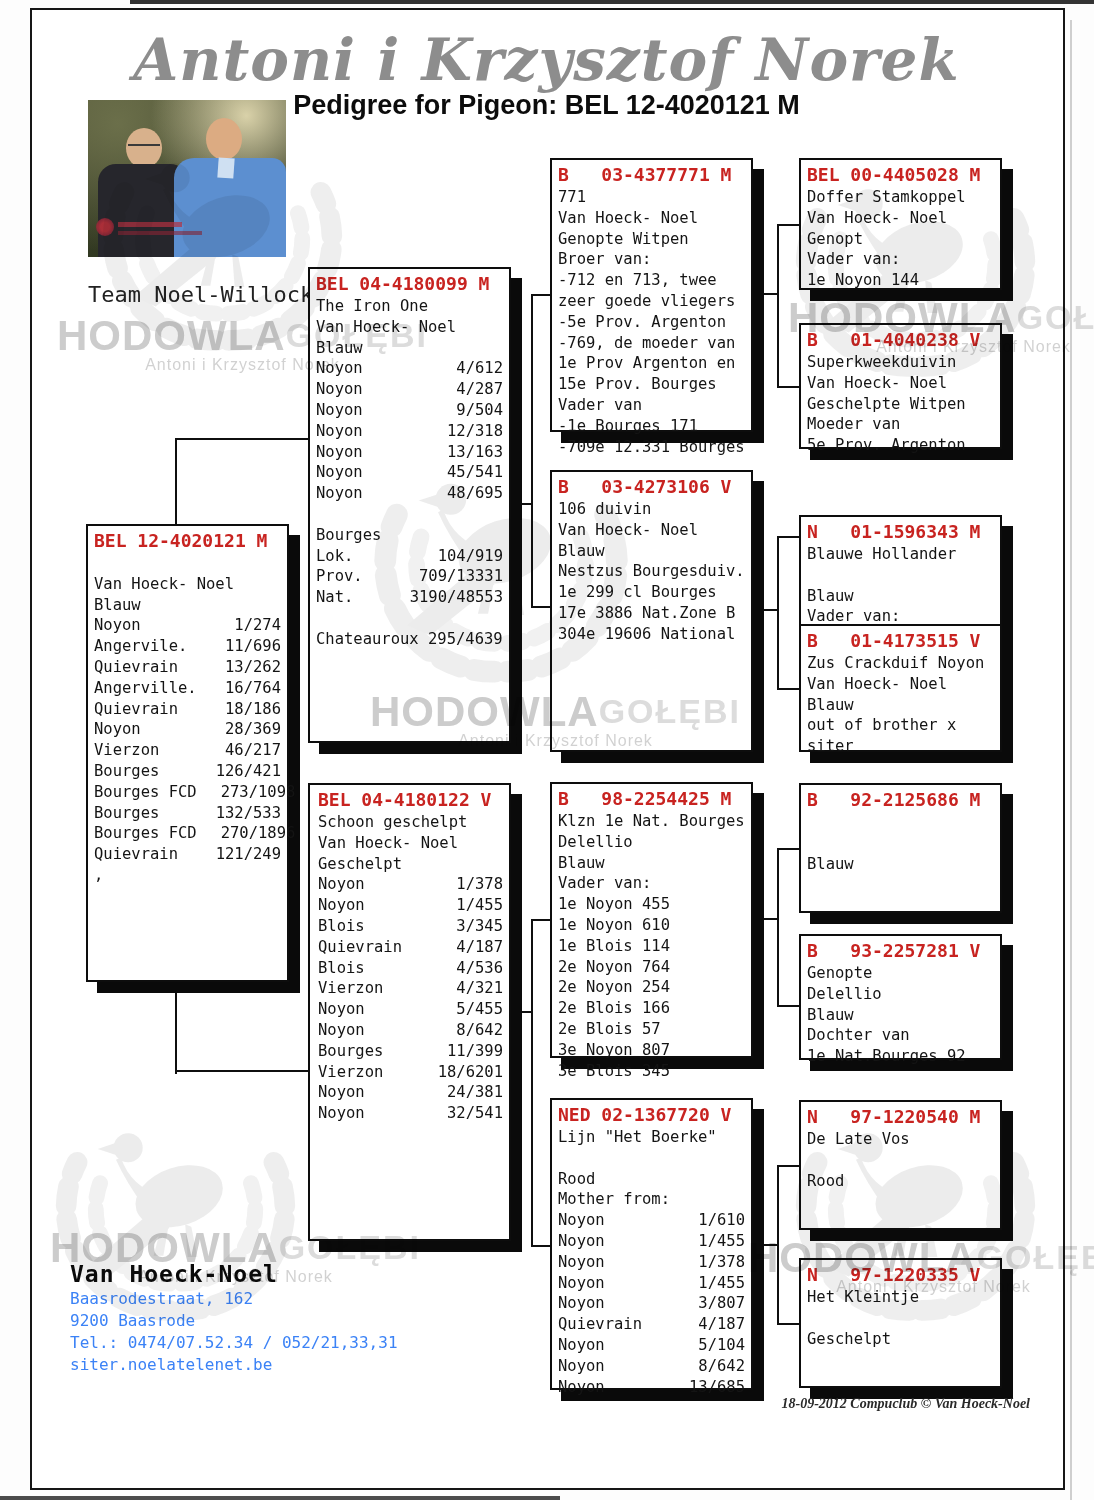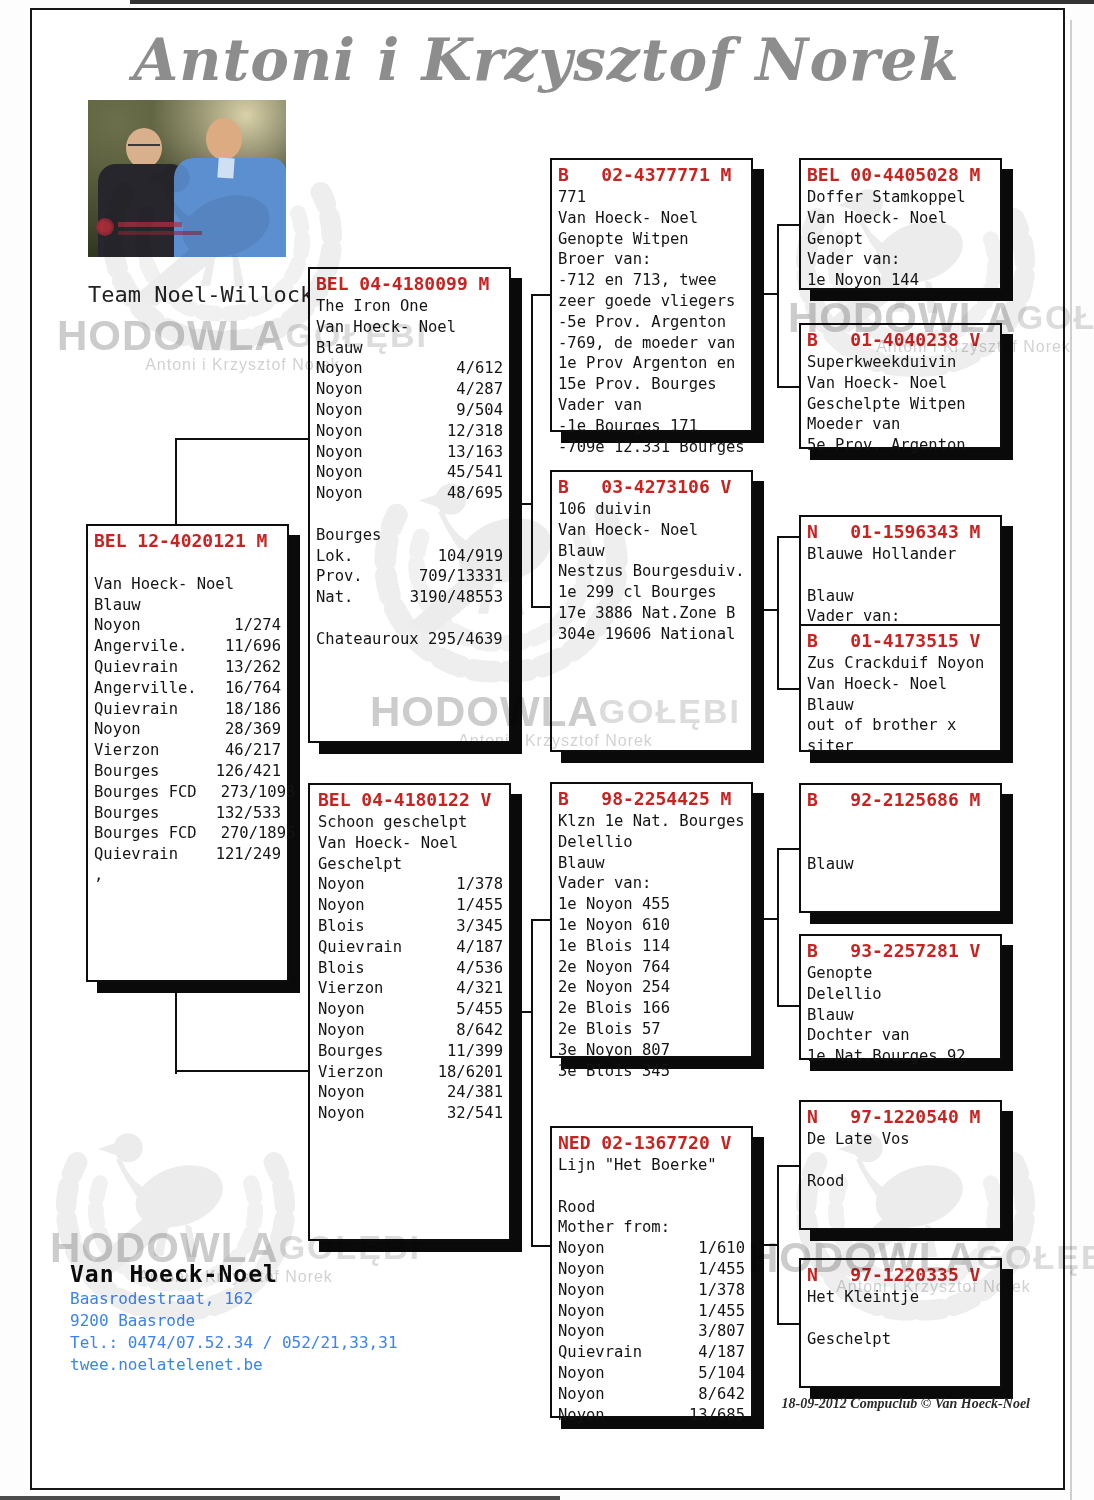--- a/index.html
+++ b/index.html
@@ -45,21 +45,21 @@
   .bhead{font-weight:bold;font-size:18px;line-height:24px;color:#c82320;white-space:pre;letter-spacing:0px;}
   .bline{font-size:15.5px;line-height:20.8px;white-space:pre;}
   .bline.pair{display:flex;justify-content:space-between;white-space:pre;gap:24px;}
 
   #box-subject{left:86px;top:524px;width:203px;height:458px;}
   #box-father{left:308px;top:267px;width:203px;height:476px;}
   #box-mother{left:308px;top:783px;width:203px;height:458px;padding-left:8px;}
   #box-b02{left:550px;top:158px;width:203px;height:274px;}
   #box-b03{left:550px;top:470px;width:203px;height:282px;}
   #box-b98{left:550px;top:782px;width:203px;height:276px;}
-  #box-ned{left:550px;top:1098px;width:203px;height:292px;margin-top:28px;}
+  #box-ned{left:550px;top:1098px;width:203px;height:292px;}
   #box-bel00{left:799px;top:158px;width:203px;height:132px;}
   #box-b01404{left:799px;top:323px;width:203px;height:126px;}
   #box-n01{left:799px;top:471px;width:203px;height:130px;margin-top:44px;}
   #box-b01417{left:799px;top:624px;width:203px;height:128px;}
   #box-b92{left:799px;top:783px;width:203px;height:130px;}
   #box-b93{left:799px;top:934px;width:203px;height:126px;}
   #box-n97540{left:799px;top:1100px;width:203px;height:130px;}
   #box-n97335{left:799px;top:1258px;width:203px;height:130px;}
 
   
@@ -108,20 +108,21 @@
   </svg>
 
   <div class="artifact" style="left:130px;top:0;width:964px;height:4px;opacity:.85;"></div>
   <div class="artifact" style="left:0;top:1496px;width:560px;height:4px;opacity:.75;"></div>
   <div class="paper-edge" style="left:1070px;top:20px;width:2px;height:1480px;"></div>
 
   <div class="frame"></div>
 
   <div class="title-wrap">
     <div class="main-title">Antoni i Krzysztof Norek</div>
+    <div class="sub-title">Pedigree for Pigeon: BEL 12-4020121 M</div>
   </div>
 
   <div class="photo">
     <div class="head head-left"></div>
     <div class="glasses"></div>
     <div class="body-left"></div>
     <div class="head head-right"></div>
     <div class="body-right"></div>
     <div class="collar"></div>
     <div class="photo-logo-dot"></div>
@@ -215,21 +216,21 @@
       <div class="bline pair"><span>Blois</span><span>4/536</span></div>
       <div class="bline pair"><span>Vierzon</span><span>4/321</span></div>
       <div class="bline pair"><span>Noyon</span><span>5/455</span></div>
       <div class="bline pair"><span>Noyon</span><span>8/642</span></div>
       <div class="bline pair"><span>Bourges</span><span>11/399</span></div>
       <div class="bline pair"><span>Vierzon</span><span>18/6201</span></div>
       <div class="bline pair"><span>Noyon</span><span>24/381</span></div>
       <div class="bline pair"><span>Noyon</span><span>32/541</span></div>
     </div>
   <div class="pbox" id="box-b02">
-      <div class="bhead">B   02-4377771 M</div>
+      <div class="bhead">B   03-4377771 M</div>
       <div class="bline">771</div>
       <div class="bline">Van Hoeck- Noel</div>
       <div class="bline">Genopte Witpen</div>
       <div class="bline">Broer van:</div>
       <div class="bline">-712 en 713, twee</div>
       <div class="bline">zeer goede vliegers</div>
       <div class="bline">-5e Prov. Argenton</div>
       <div class="bline">-769, de moeder van</div>
       <div class="bline">1e Prov Argenton en</div>
       <div class="bline">15e Prov. Bourges</div>
@@ -336,21 +337,21 @@
       <div class="bline">Het Kleintje</div>
       <div class="bline">&nbsp;</div>
       <div class="bline">Geschelpt</div>
     </div>
 
   <div class="contact">
     <div class="contact-name">Van Hoeck-Noel</div>
     <div class="contact-line">Baasrodestraat, 162</div>
     <div class="contact-line">9200  Baasrode</div>
     <div class="contact-line">Tel.: 0474/07.52.34 / 052/21,33,31</div>
-    <div class="contact-line">twee.noelatelenet.be</div>
+    <div class="contact-line">siter.noelatelenet.be</div>
   </div>
 
   <div class="footer-credit">18-09-2012   Compuclub © Van Hoeck-Noel</div>
 
   <svg class="wm wm-badge" style="left:95px;top:112px;" width="255" height="248" viewBox="0 0 210 200">
       <use href="#pigeon-wreath"></use>
     </svg>
   <svg class="wm wm-badge" style="left:788px;top:138px;" width="255" height="248" viewBox="0 0 210 200">
       <use href="#pigeon-wreath"></use>
     </svg>

